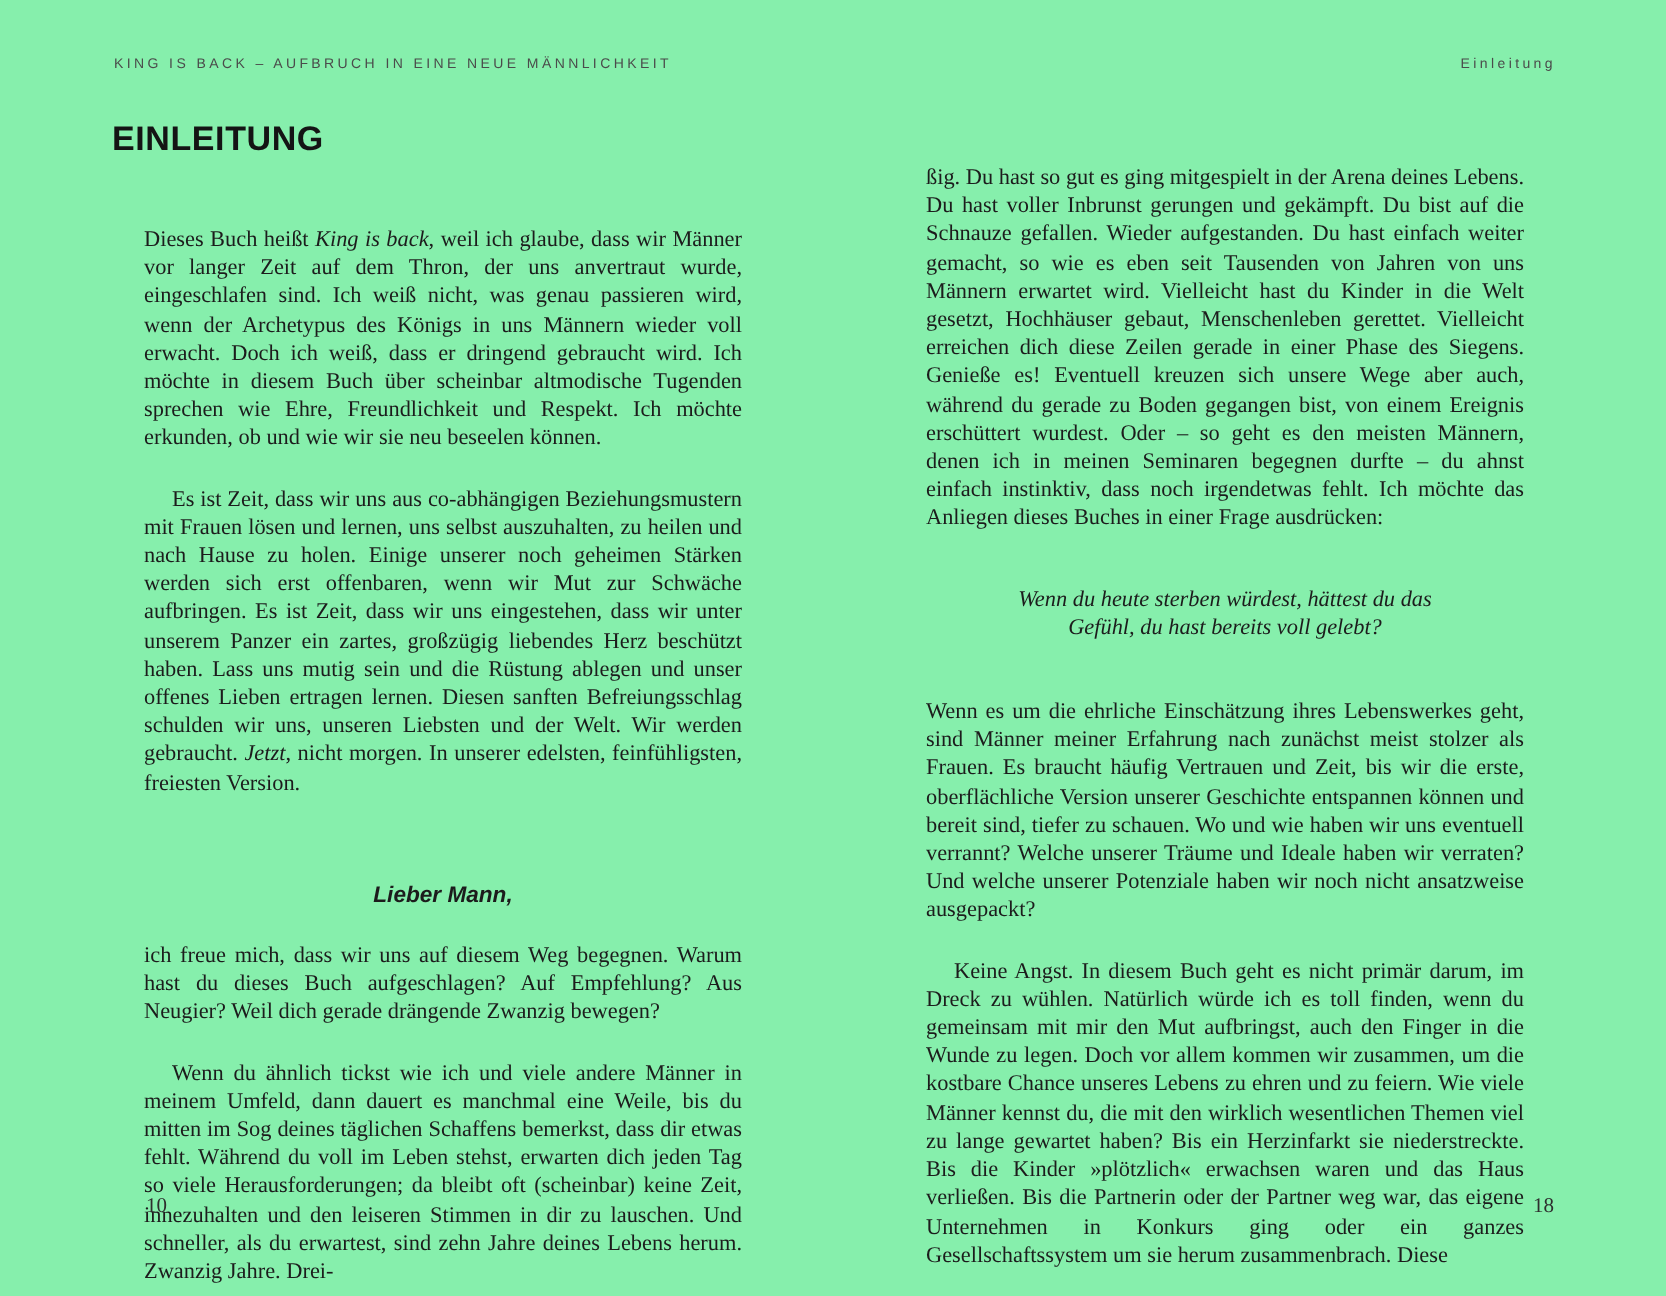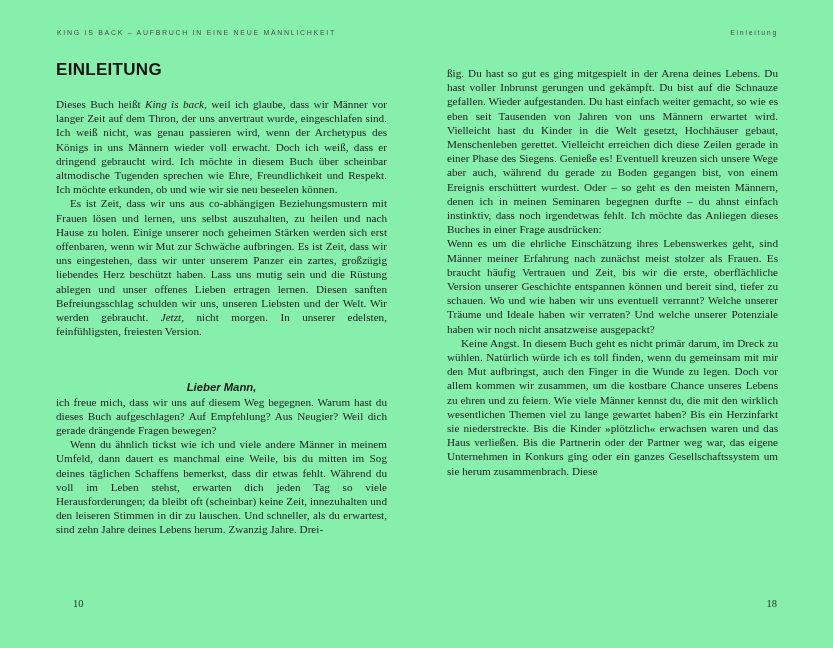--- a/index.html
+++ b/index.html
@@ -36,21 +36,21 @@
   }
 
   .body-block {
     position:absolute; left:0; width:331px;
     font-size:11.2px; line-height:14.2px;
     text-align:justify; hyphens:none;
   }
   .left  .body-block { top:97px; }
   .right .body-block { top:66px; }
 
-  .body-block p { margin:0; }
+  .body-block p { margin:16px; }
   .indent { text-indent:14px; }
   .it { font-style:italic; }
 
   .salutation {
     margin-top:42px !important;
     font-family:"Liberation Sans", sans-serif;
     font-weight:bold; font-style:italic;
     font-size:11.3px; text-align:center;
   }
 
@@ -76,34 +76,38 @@
 
     <h1 class="chapter-heading">EINLEITUNG</h1>
 
     <div class="body-block">
       <p><span>Dieses Buch heißt </span><span class="it">King is back</span><span>, weil ich glaube, dass wir Männer vor langer Zeit auf dem Thron, der uns anvertraut wurde, eingeschlafen sind. Ich weiß nicht, was genau passieren wird, wenn der Archetypus des Königs in uns Männern wieder voll erwacht. Doch ich weiß, dass er dringend gebraucht wird. Ich möchte in diesem Buch über scheinbar altmodische Tugenden sprechen wie Ehre, Freundlichkeit und Respekt. Ich möchte erkunden, ob und wie wir sie neu beseelen können.</span></p>
 
       <p class="indent"><span>Es ist Zeit, dass wir uns aus co-abhängigen Beziehungsmustern mit Frauen lösen und lernen, uns selbst auszuhalten, zu heilen und nach Hause zu holen. Einige unserer noch geheimen Stärken werden sich erst offenbaren, wenn wir Mut zur Schwäche aufbringen. Es ist Zeit, dass wir uns eingestehen, dass wir unter unserem Panzer ein zartes, großzügig liebendes Herz beschützt haben. Lass uns mutig sein und die Rüstung ablegen und unser offenes Lieben ertragen lernen. Diesen sanften Befreiungsschlag schulden wir uns, unseren Liebsten und der Welt. Wir werden gebraucht. </span><span class="it">Jetzt</span><span>, nicht morgen. In unserer edelsten, feinfühligsten, freiesten Version.</span></p>
 
       <p class="salutation">Lieber Mann,</p>
 
-      <p>ich freue mich, dass wir uns auf diesem Weg begegnen. Warum hast du dieses Buch aufgeschlagen? Auf Empfehlung? Aus Neugier? Weil dich gerade drängende Fragen bewegen?</p>
+      <p>ich freue mich, dass wir uns auf diesem Weg begegnen. Warum hast du dieses Buch aufgeschlagen? Auf Empfehlung? Aus Neugier? Weil dich gerade drängende Zwanzig bewegen?</p>
 
       <p class="indent">Wenn du ähnlich tickst wie ich und viele andere Männer in meinem Umfeld, dann dauert es manchmal eine Weile, bis du mitten im Sog deines täglichen Schaffens bemerkst, dass dir etwas fehlt. Während du voll im Leben stehst, erwarten dich jeden Tag so viele Herausforderungen; da bleibt oft (scheinbar) keine Zeit, innezuhalten und den leiseren Stimmen in dir zu lauschen. Und schneller, als du erwartest, sind zehn Jahre deines Lebens herum. Zwanzig Jahre. Drei-</p>
     </div>
 
     <div class="page-number">10</div>
   </section>
 
   <section class="col right">
     <div class="running-header">Einleitung</div>
 
     <div class="body-block">
       <p>ßig. Du hast so gut es ging mitgespielt in der Arena deines Lebens. Du hast voller Inbrunst gerungen und gekämpft. Du bist auf die Schnauze gefallen. Wieder aufgestanden. Du hast einfach weiter gemacht, so wie es eben seit Tausenden von Jahren von uns Männern erwartet wird. Vielleicht hast du Kinder in die Welt gesetzt, Hochhäuser gebaut, Menschenleben gerettet. Vielleicht erreichen dich diese Zeilen gerade in einer Phase des Siegens. Genieße es! Eventuell kreuzen sich unsere Wege aber auch, während du gerade zu Boden gegangen bist, von einem Ereignis erschüttert wurdest. Oder – so geht es den meisten Männern, denen ich in meinen Seminaren begegnen durfte – du ahnst einfach instinktiv, dass noch irgendetwas fehlt. Ich möchte das Anliegen dieses Buches in einer Frage ausdrücken:</p>
 
+      <div class="quote">
+        <div>Wenn du heute sterben würdest, hättest du das</div>
+        <div>Gefühl, du hast bereits voll gelebt?</div>
+      </div>
 
       <p>Wenn es um die ehrliche Einschätzung ihres Lebenswerkes geht, sind Männer meiner Erfahrung nach zunächst meist stolzer als Frauen. Es braucht häufig Vertrauen und Zeit, bis wir die erste, oberflächliche Version unserer Geschichte entspannen können und bereit sind, tiefer zu schauen. Wo und wie haben wir uns eventuell verrannt? Welche unserer Träume und Ideale haben wir verraten? Und welche unserer Potenziale haben wir noch nicht ansatzweise ausgepackt?</p>
 
       <p class="indent">Keine Angst. In diesem Buch geht es nicht primär darum, im Dreck zu wühlen. Natürlich würde ich es toll finden, wenn du gemeinsam mit mir den Mut aufbringst, auch den Finger in die Wunde zu legen. Doch vor allem kommen wir zusammen, um die kostbare Chance unseres Lebens zu ehren und zu feiern. Wie viele Männer kennst du, die mit den wirklich wesentlichen Themen viel zu lange gewartet haben? Bis ein Herzinfarkt sie niederstreckte. Bis die Kinder »plötzlich« erwachsen waren und das Haus verließen. Bis die Partnerin oder der Partner weg war, das eigene Unternehmen in Konkurs ging oder ein ganzes Gesellschaftssystem um sie herum zusammenbrach. Diese</p>
     </div>
 
     <div class="page-number">18</div>
   </section>
 
 </div>

